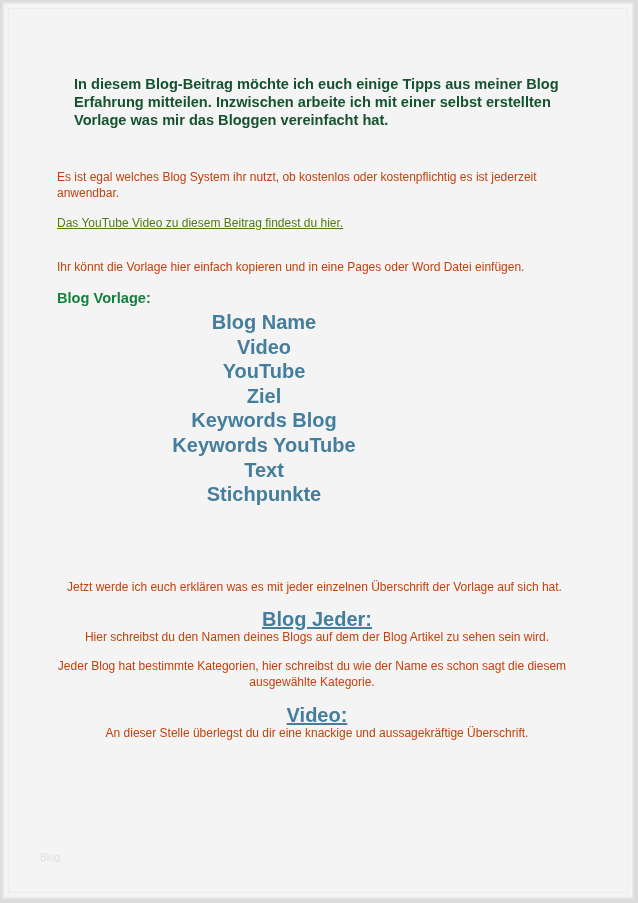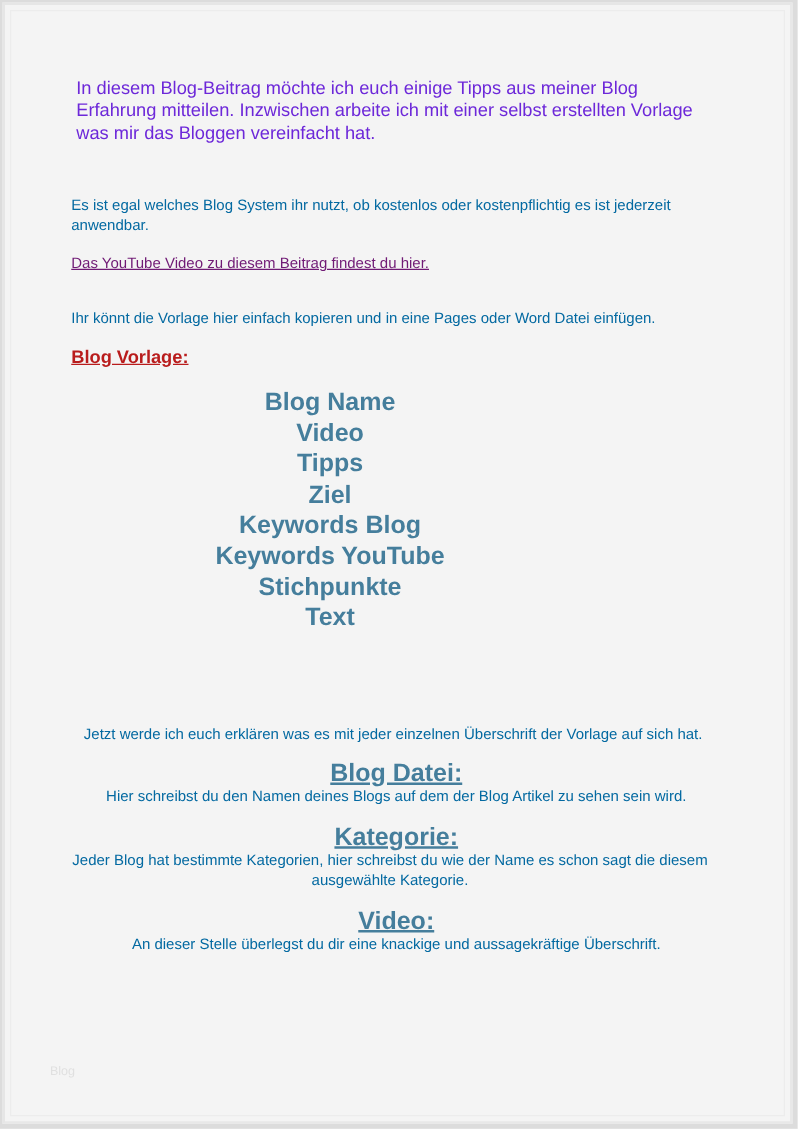--- a/index.html
+++ b/index.html
@@ -40,45 +40,44 @@
       pointer-events: none;
     }
     .content {
       position: absolute;
       left: 57px;
       top: 58px;
       width: 520px;
       color: #111;
     }
     .intro {
-      font-weight: normal;
+      font-weight: bold;
       font-size: 14.6px;
       line-height: 18px;
-      margin: 4px;
-      color: #6d28d9;
+      margin: 17px;
+      color: #14532d;
     }
     .para {
       font-size: 12px;
       line-height: 15.5px;
       margin: 0;
-      color: #0369a1;
+      color: #c2410c;
     }
     .link {
       font-size: 12px;
       line-height: 15.5px;
-      color: #701a75;
+      color: #4d7c0f;
       text-decoration: underline;
       display: inline-block;
     }
     .section-title {
       font-weight: bold;
       font-size: 14.6px;
       line-height: 18px;
-      text-decoration: underline;
-      color: #b91c1c;
+      color: #15803d;
       margin: 0;
     }
     .template-list {
       position: absolute;
       left: 0;
       width: 528px;
       top: 310px;
       text-align: center;
       list-style: none;
       margin: 0;
@@ -121,38 +120,37 @@
   <a class="link" style="margin-top:15px;">Das YouTube Video zu diesem Beitrag findest du hier.</a>
 
   <p class="para" style="margin-top:28px;">Ihr könnt die Vorlage hier einfach kopieren und in eine Pages oder Word Datei einfügen.</p>
 
   <p class="section-title" style="margin-top:14px;">Blog Vorlage:</p>
 </div>
 
 <ul class="template-list">
   <li>Blog Name</li>
   <li>Video</li>
-  <li>Tipps</li>
+  <li>YouTube</li>
   <li>Ziel</li>
   <li>Keywords Blog</li>
   <li>Keywords YouTube</li>
+  <li>Text</li>
   <li>Stichpunkte</li>
-  <li>Text</li>
 </ul>
 
 <div class="content" style="top:580px;text-align:center;">
   <p class="para" style="width:515px;">Jetzt werde ich euch erklären was es mit jeder einzelnen Überschrift der Vorlage auf sich hat.</p>
 
   <div style="margin-top:12px;">
-    <p class="h-blue">Blog Datei:</p>
+    <p class="h-blue">Blog Jeder:</p>
     <p class="para">Hier schreibst du den Namen deines Blogs auf dem der Blog Artikel zu sehen sein wird.</p>
   </div>
 
   <div style="margin-top:14px;">
-    <p class="h-blue">Kategorie:</p>
     <p class="para" style="width:510px;">Jeder Blog hat bestimmte Kategorien, hier schreibst du wie der Name es schon sagt die diesem ausgewählte Kategorie.</p>
   </div>
 
   <div style="margin-top:14px;">
     <p class="h-blue">Video:</p>
     <p class="para">An dieser Stelle überlegst du dir eine knackige und aussagekräftige Überschrift.</p>
   </div>
 </div>
 
 <div class="watermark">Blog</div>

